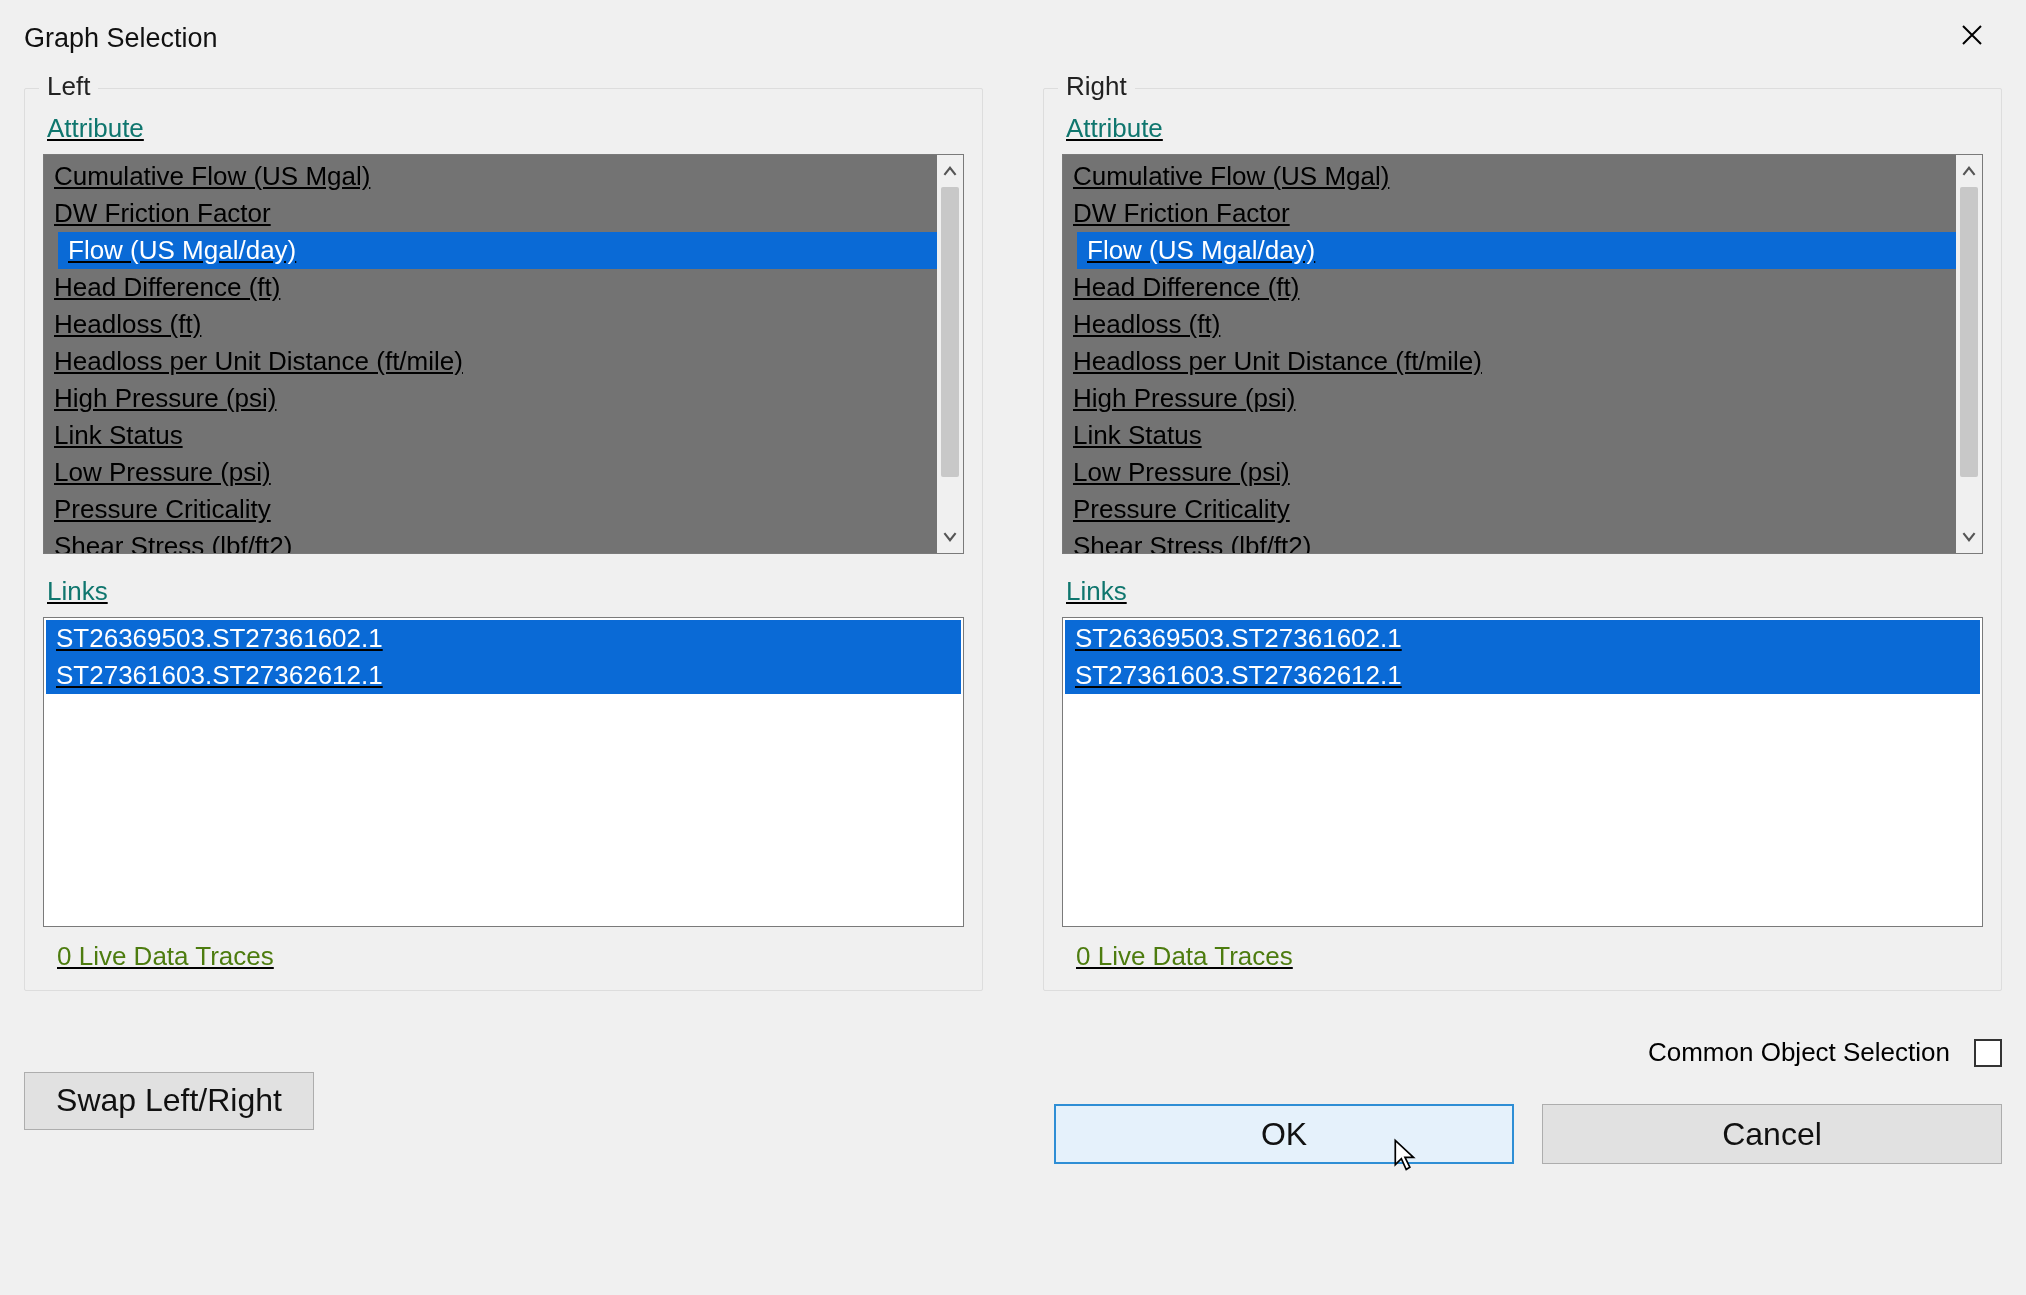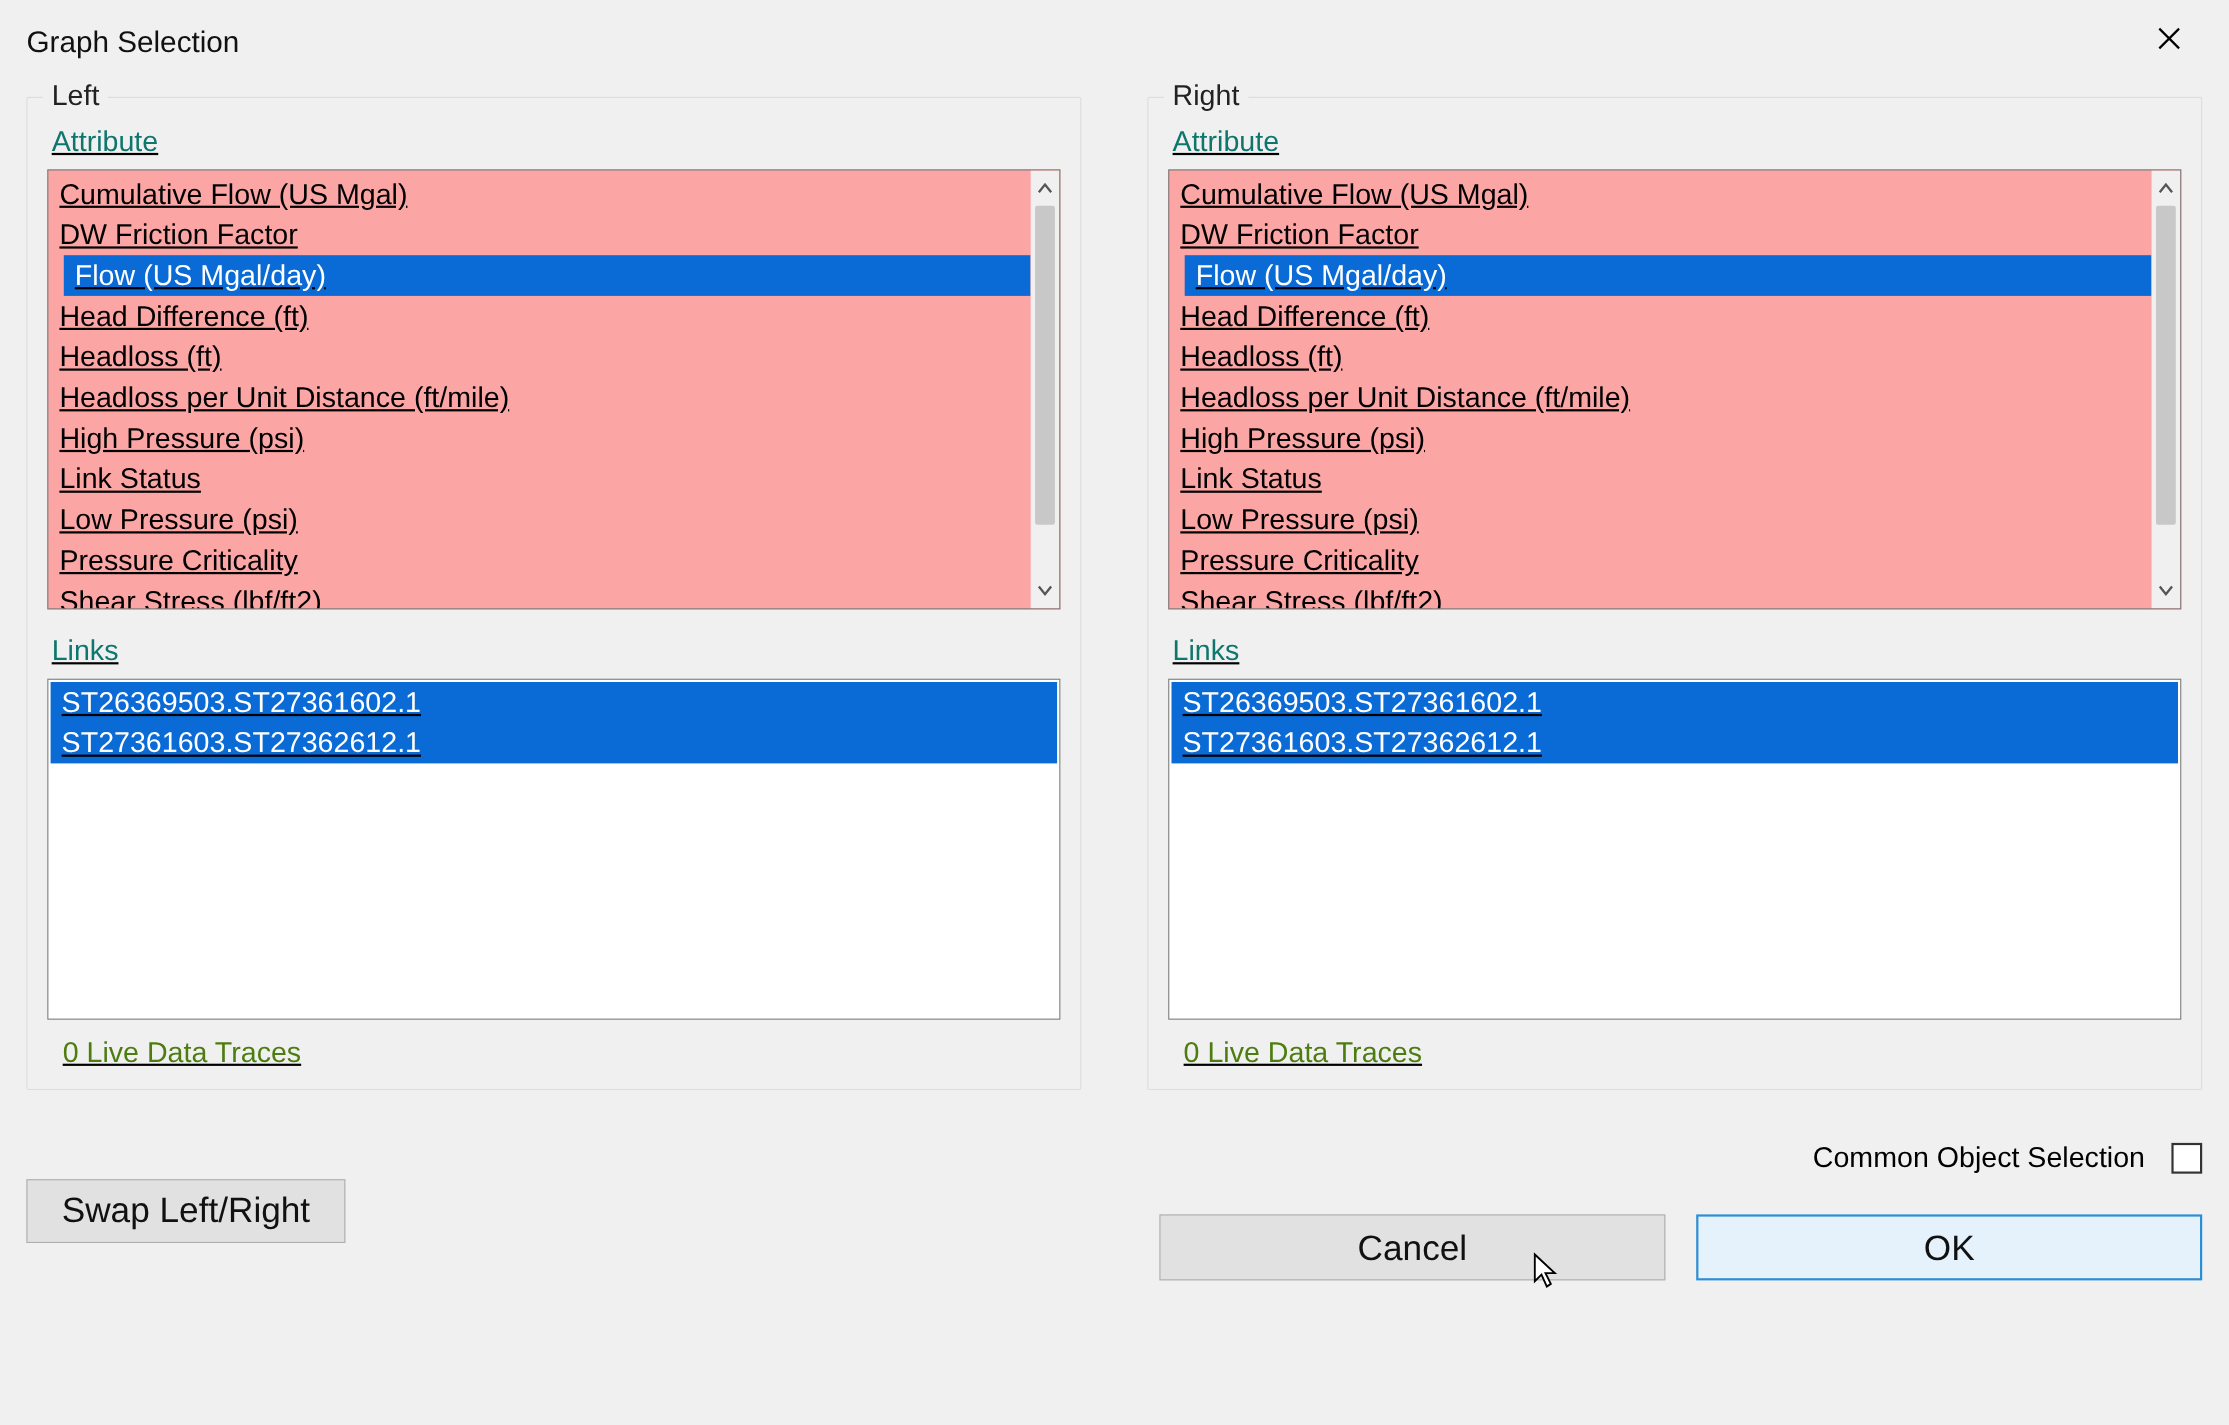--- a/index.html
+++ b/index.html
@@ -54,21 +54,21 @@
     padding: 0 8px;
     font-size: 26px;
     color: #222;
   }
   .label {
     font-size: 26px;
     color: #0f766e;
     margin: 0 0 10px 4px;
   }
   .listbox {
-    background: #fca5a5;
+    background: #737373;
     border: 1px solid #7a7a7a;
     height: 400px;
     overflow: hidden;
     position: relative;
     margin-bottom: 22px;
     display: flex;
   }
   .listbox-inner {
     flex: 1;
     overflow: hidden;
@@ -316,22 +316,22 @@
   <div class="bottom-row">
     <div class="bottom-left">
       <button class="btn">Swap Left/Right</button>
     </div>
     <div class="bottom-right">
       <label class="check-row">
         <span>Common Object Selection</span>
         <span class="checkbox"></span>
       </label>
       <div class="ok-cancel-row">
+        <button class="btn btn-default">OK</button>
         <button class="btn btn-cancel">Cancel</button>
-        <button class="btn btn-default">OK</button>
         <div class="cursor">
           <svg viewBox="0 0 20 28">
             <path d="M2 2 L2 22 L7 17 L11 26 L14 24 L10 16 L17 16 Z" fill="#fff" stroke="#000" stroke-width="1.4"></path>
           </svg>
         </div>
       </div>
     </div>
   </div>
 
 </div>

